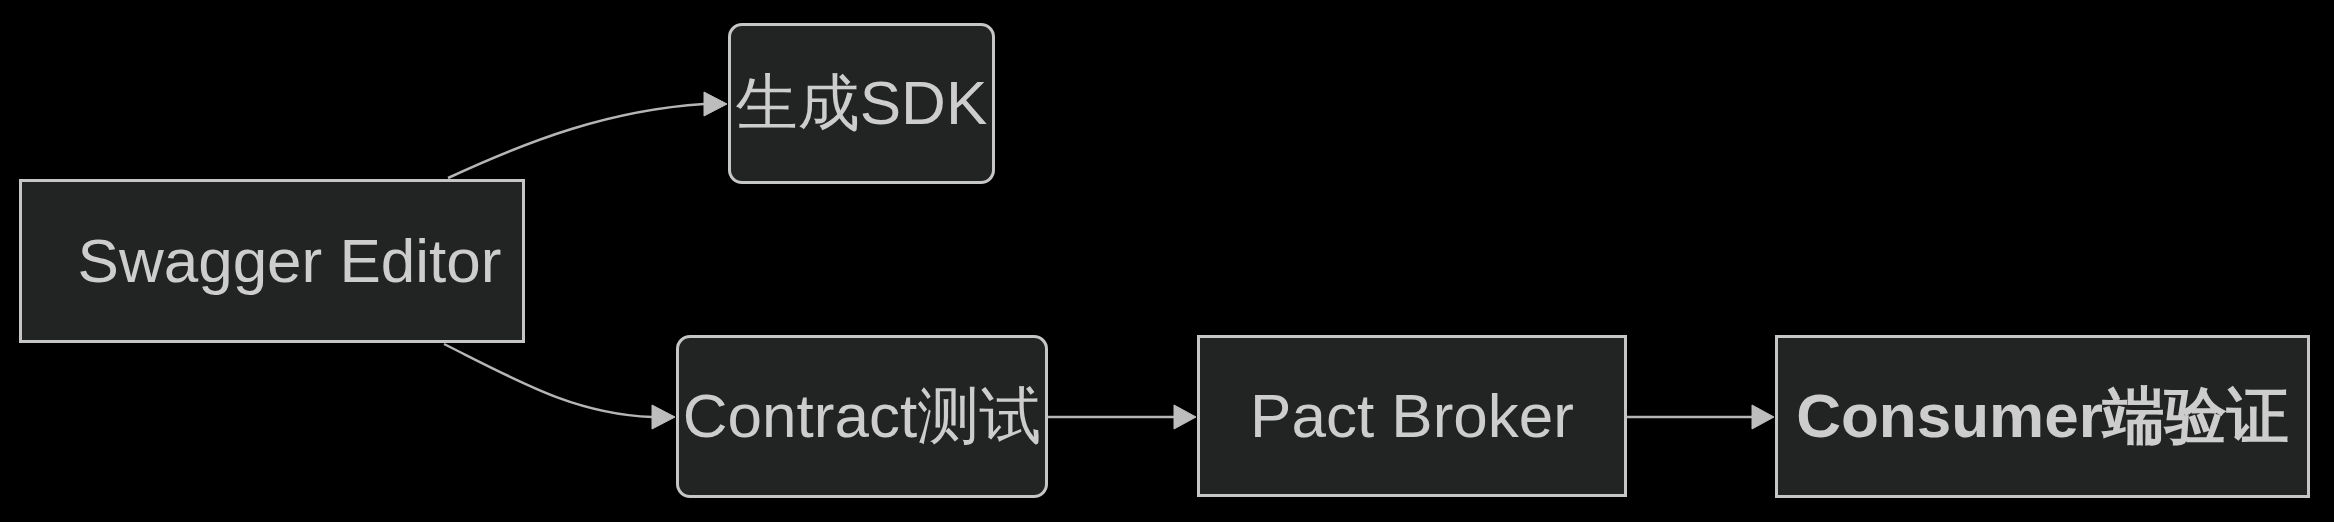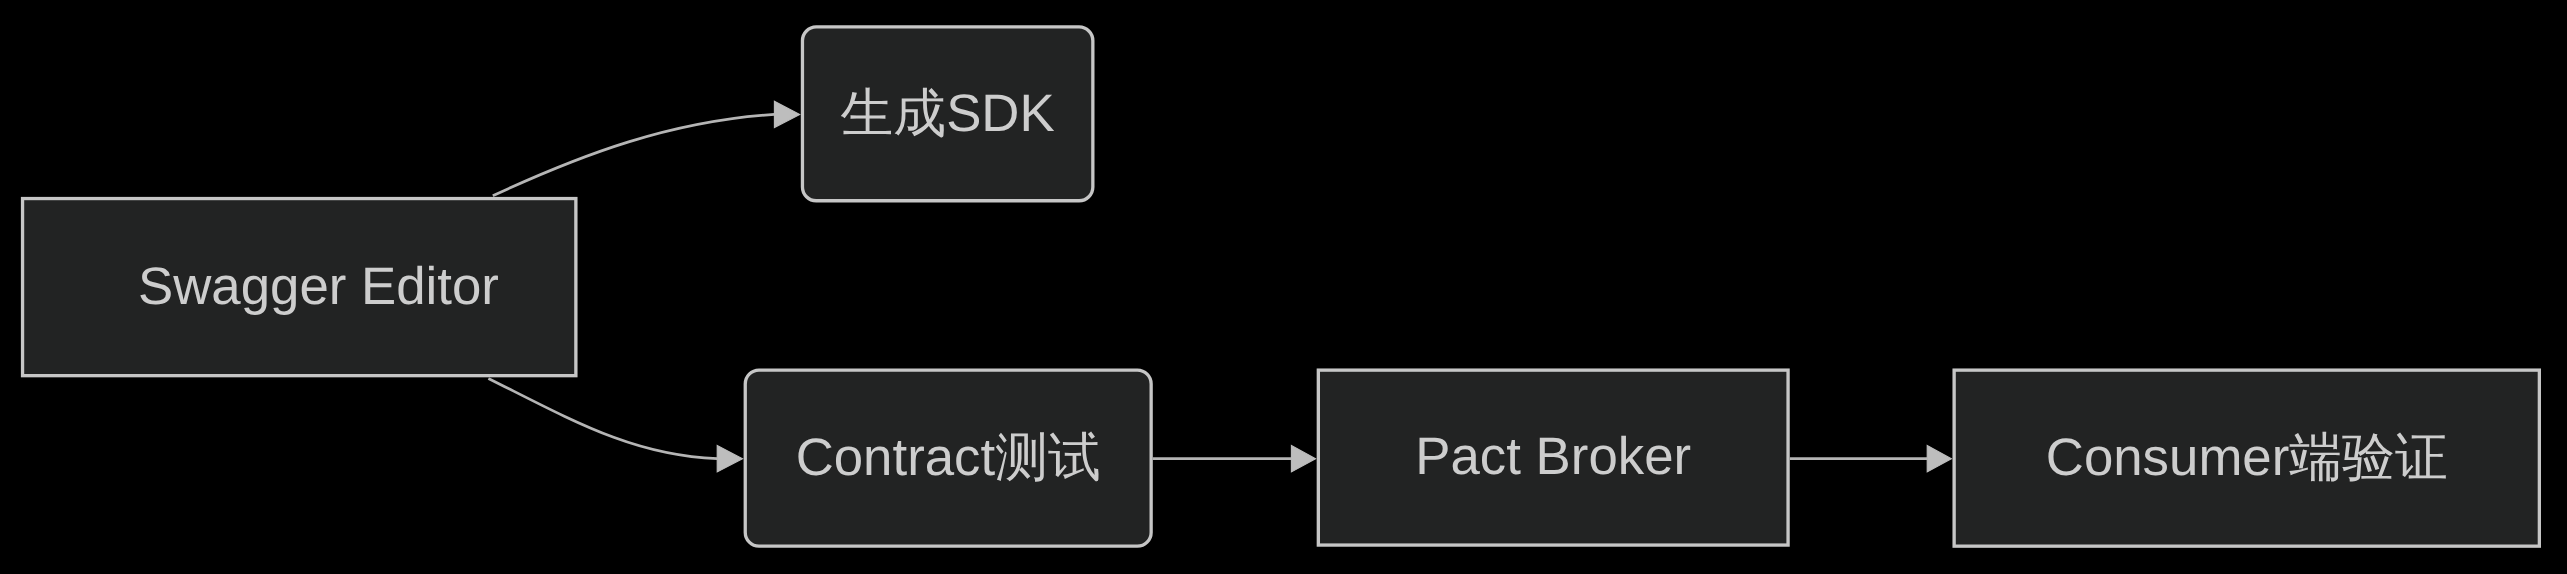--- a/index.html
+++ b/index.html
@@ -34,33 +34,33 @@
   }
   .node {
     position: absolute;
     display: flex;
     align-items: center;
     justify-content: center;
     box-sizing: border-box;
     background: #222323;
     border: 3px solid #c6c6c6;
     color: #cdcdcd;
-    font-size: 48px;
+    font-size: 62px;
     line-height: 1.2;
     text-align: center;
     white-space: nowrap;
   }
   .node.rounded {
     border-radius: 14px;
   }
   .node-swagger-editor  { left: 19px;   top: 179px; width: 506px; height: 164px; padding-left: 35px; }
   .node-generate-sdk    { left: 728px;  top: 23px;  width: 267px; height: 161px; }
   .node-contract-test   { left: 676px;  top: 335px; width: 372px; height: 163px; }
   .node-pact-broker     { left: 1197px; top: 335px; width: 430px; height: 162px; }
-  .node-consumer-verify { left: 1775px; top: 335px; width: 535px; height: 163px; }
+  .node-consumer-verify { left: 1775px; top: 335px; width: 535px; height: 163px; font-weight: bold; }
 </style>
 </head>
 <body>
 
 <div class="canvas">
 
   <svg class="edges-layer" viewBox="0 0 2334 522" xmlns="http://www.w3.org/2000/svg">
 
     <path class="edge-path" d="M 448 178 C 530 140, 610 110, 704 104"></path>
     <polygon class="arrowhead" points="704,92 727,104 704,116"></polygon>

